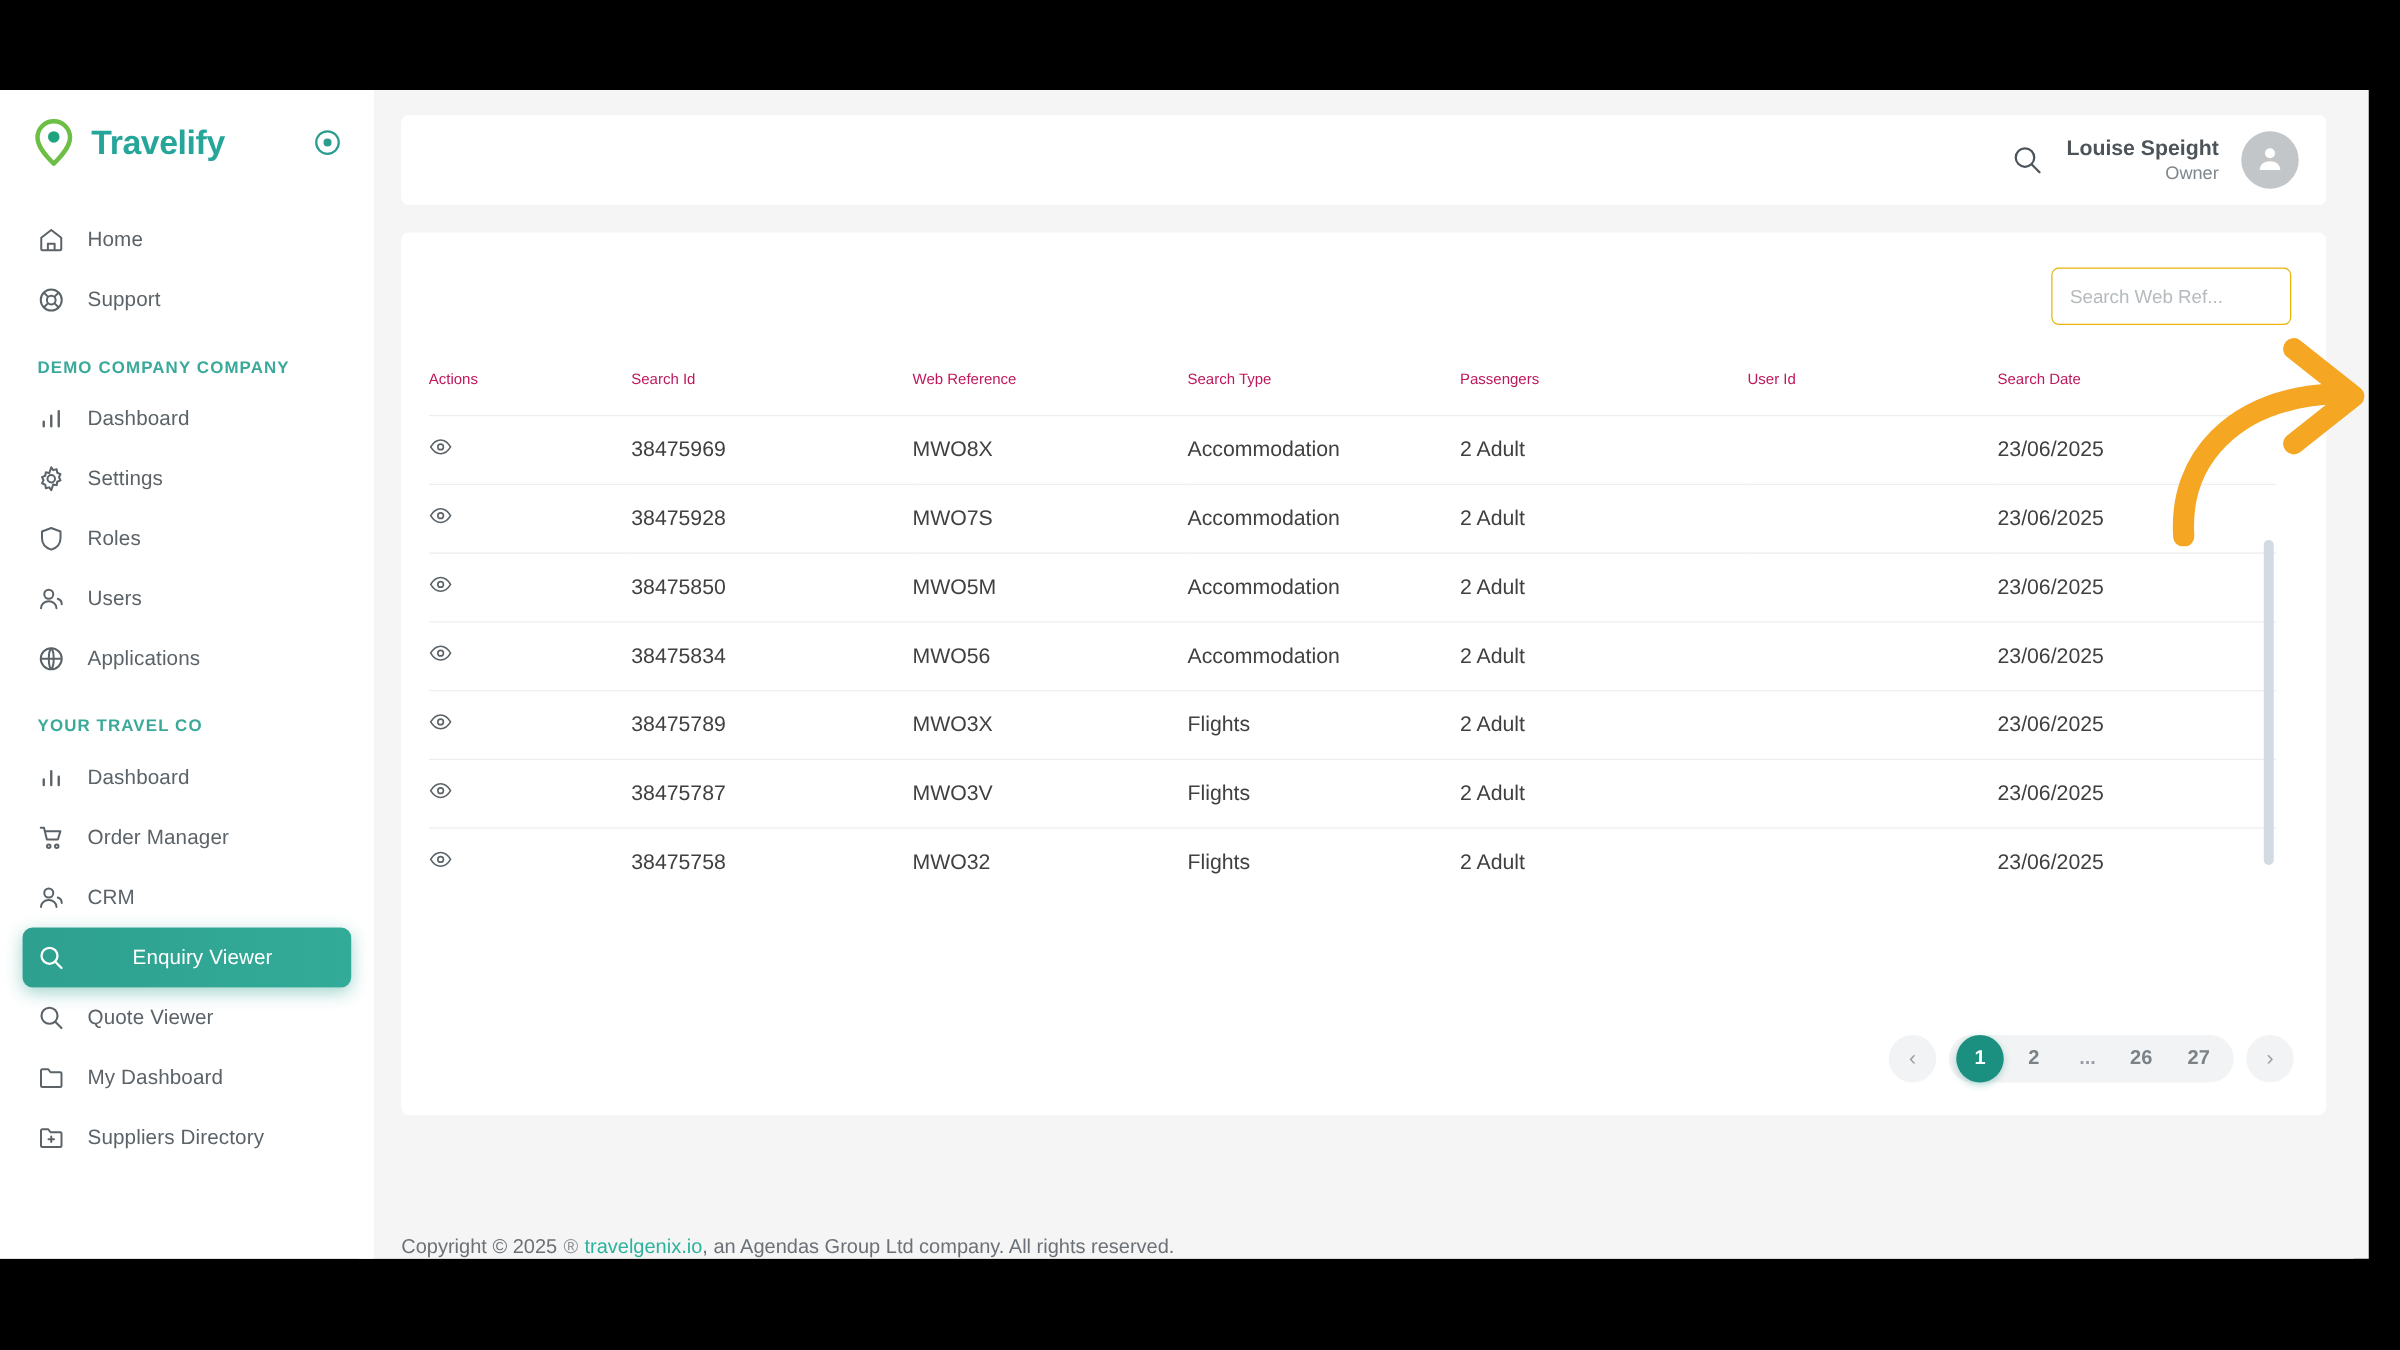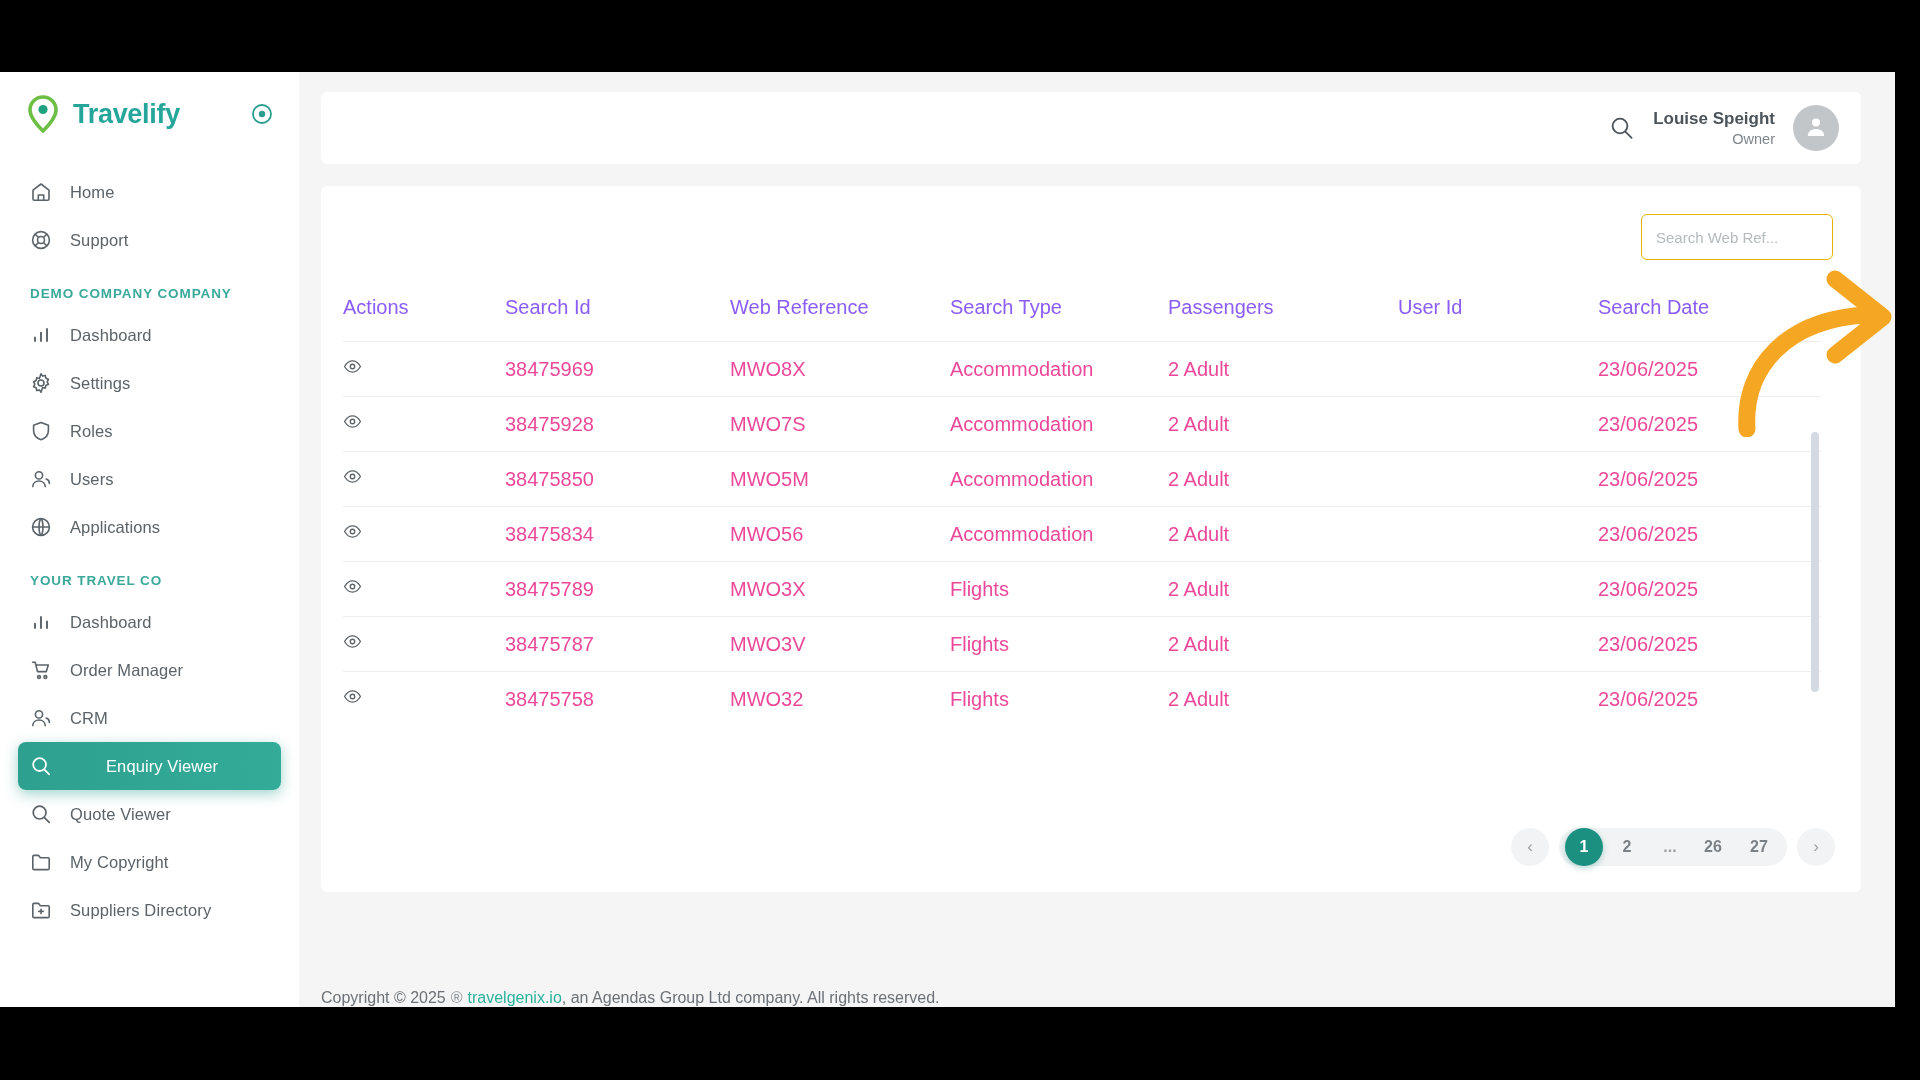--- a/index.html
+++ b/index.html
@@ -109,25 +109,25 @@
   }
   .web-ref-input::placeholder { color: #b5babd; }
 
   
   .table-wrap {
     position: absolute; left: 22px; top: 96px;
     width: 1496px; height: 630px; overflow: hidden;
   }
   table { border-collapse: collapse; width: 1478px; table-layout: fixed; }
   thead th {
-    text-align: left; font-size: 20px; font-weight: 400;
-    color: #8b5cf6; padding: 14px 0 22px 0;
+    text-align: left; font-size: 12px; font-weight: 400;
+    color: #be185d; padding: 14px 0 22px 0;
   }
   tbody td {
-    font-size: 20px; color: #ec4899;
+    font-size: 17px; color: #404040;
     padding: 0; height: 55px; vertical-align: middle;
     border-top: 1px solid #eceef0;
   }
   col.c-actions { width: 162px; }
   col.c-sid     { width: 225px; }
   col.c-ref     { width: 220px; }
   col.c-type    { width: 218px; }
   col.c-pax     { width: 230px; }
   col.c-uid     { width: 200px; }
   col.c-date    { width: 223px; }
@@ -333,21 +333,21 @@
         </span>
         <span class="lbl">Quote Viewer</span>
       </div>
 
       <div class="nav-item">
         <span class="ico">
           <svg class="ico" viewBox="0 0 22 22" fill="none" stroke="#5b6368" stroke-width="1.6" stroke-linejoin="round">
             <path d="M2.8 17.6 V5.4 a1 1 0 0 1 1-1 H8.6 l1.8 2.4 h7.8 a1 1 0 0 1 1 1 V17.6 a1 1 0 0 1-1 1 H3.8 a1 1 0 0 1-1-1 Z"></path>
           </svg>
         </span>
-        <span class="lbl">My Copyright</span>
+        <span class="lbl">My Dashboard</span>
       </div>
 
       <div class="nav-item">
         <span class="ico">
           <svg class="ico" viewBox="0 0 22 22" fill="none" stroke="#5b6368" stroke-width="1.6" stroke-linejoin="round">
             <path d="M2.8 17.6 V5.4 a1 1 0 0 1 1-1 H8.6 l1.8 2.4 h7.8 a1 1 0 0 1 1 1 V17.6 a1 1 0 0 1-1 1 H3.8 a1 1 0 0 1-1-1 Z"></path>
             <path d="M11 10.2 v4.4 M8.8 12.4 h4.4" stroke-linecap="round"></path>
           </svg>
         </span>
         <span class="lbl">Suppliers Directory</span>

